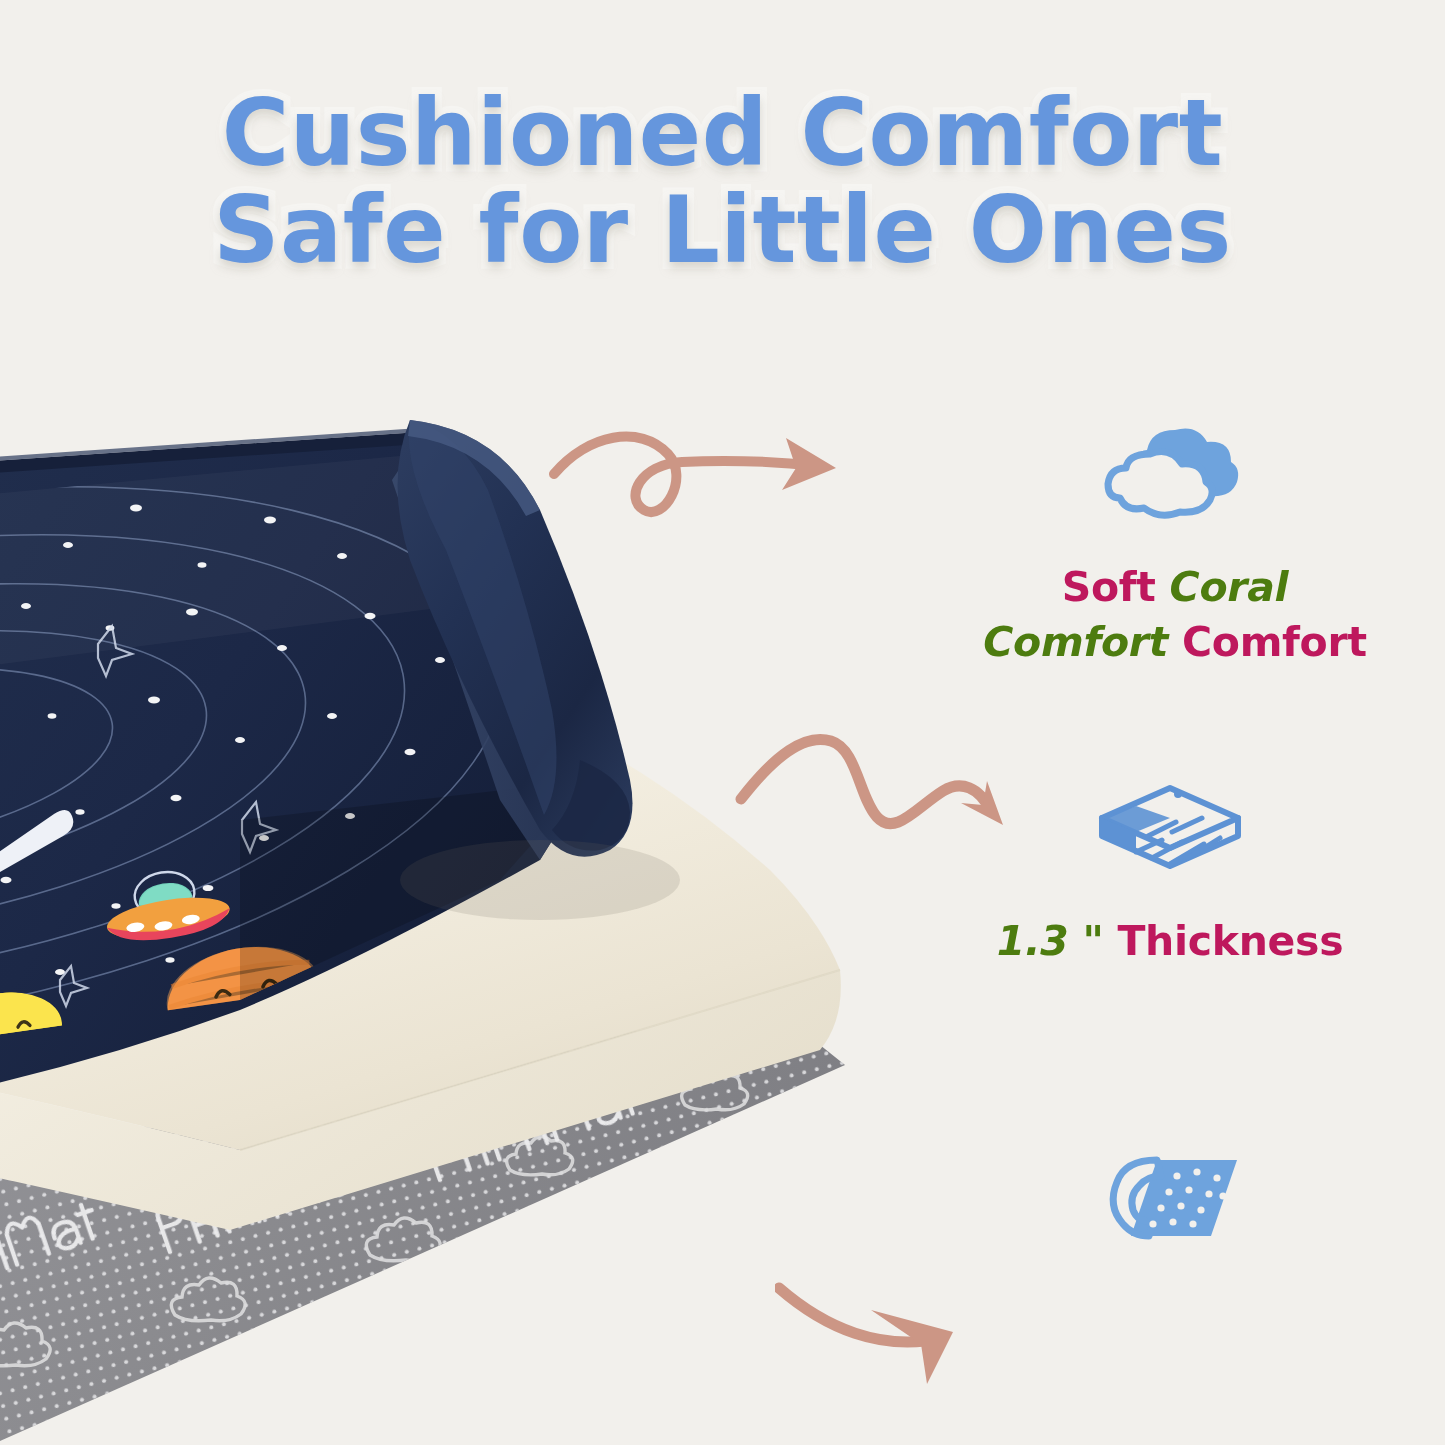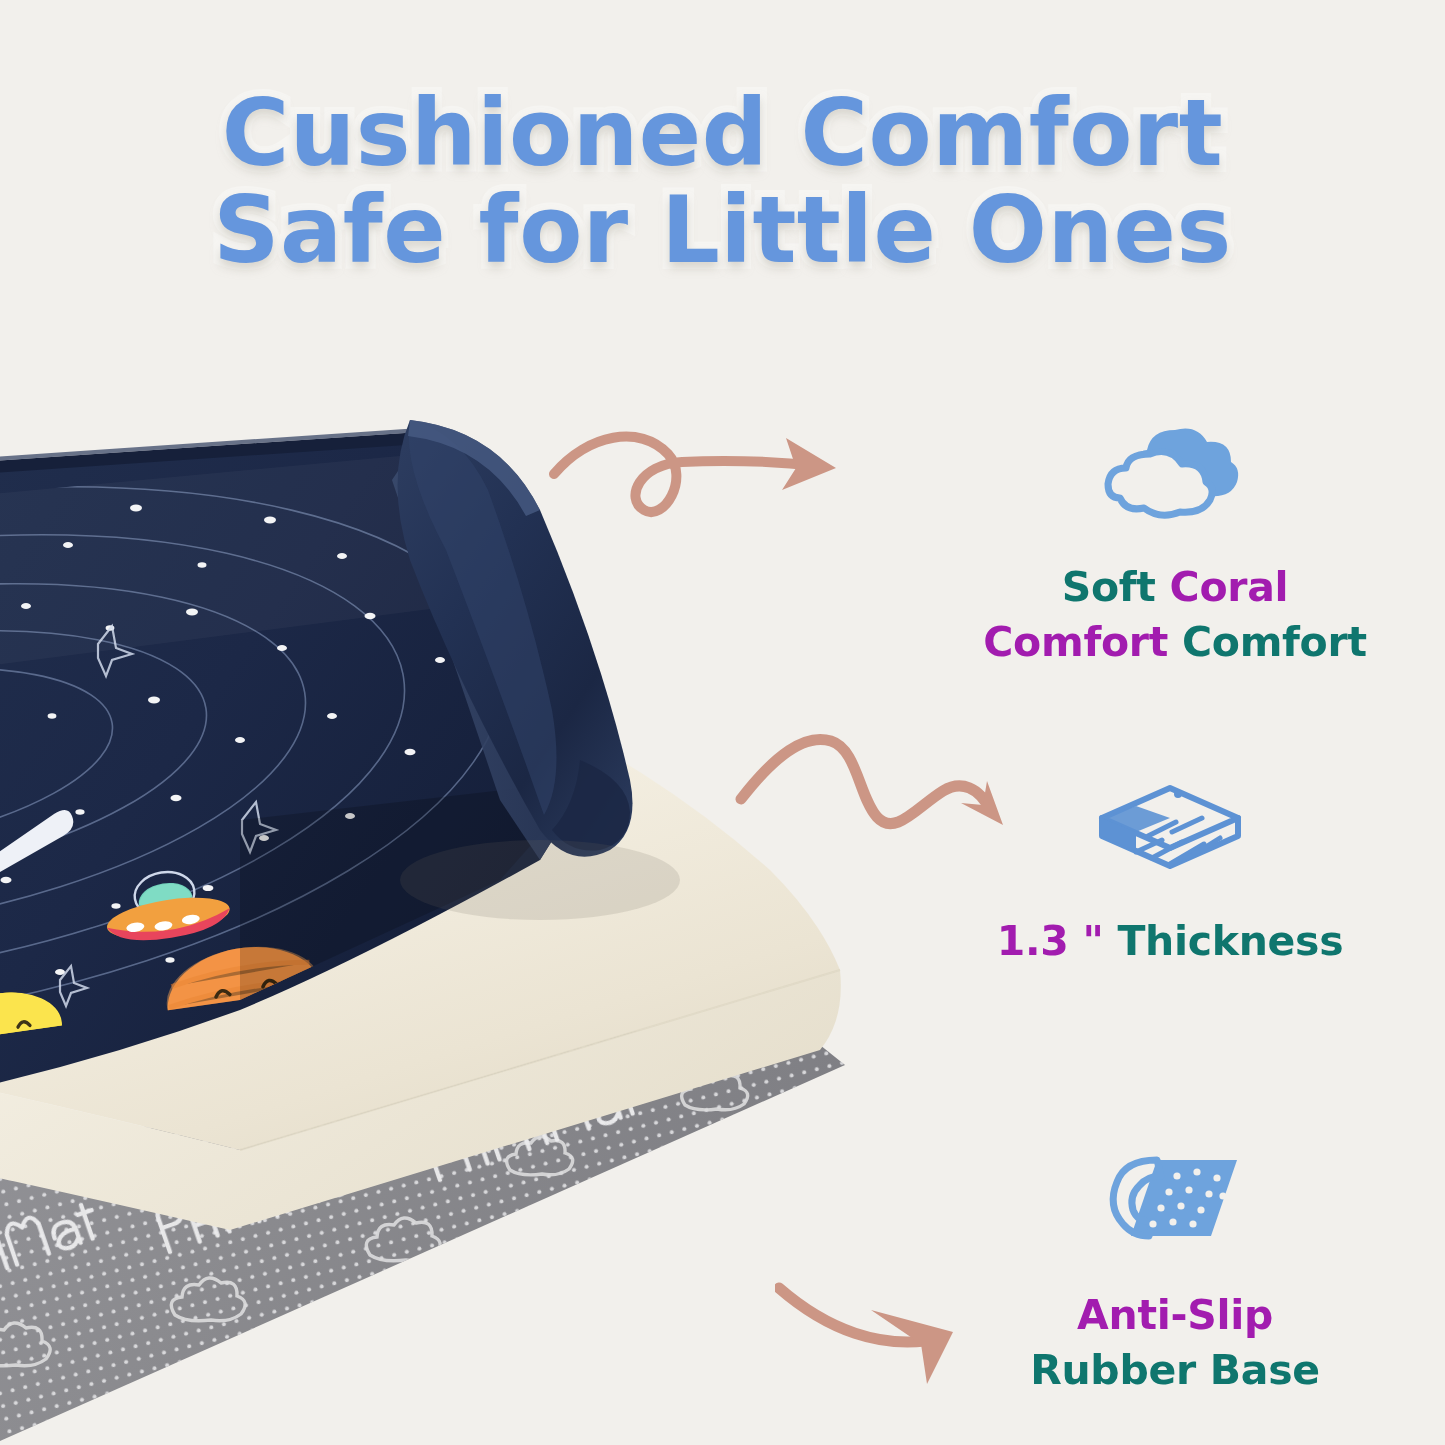--- a/index.html
+++ b/index.html
@@ -46,22 +46,22 @@
     height:110px;
     width:160px;
   }
   .feature .f-text{
     font-family:"DejaVu Sans", sans-serif;
     font-weight:bold;
     font-size:41px;
     line-height:1.34;
     letter-spacing:-0.3px;
   }
-  .blue{color:#0f766e;}
-  .coral{color:#a21caf;}
+  .blue{color:#be185d;}
+  .coral{color:#4d7c0f;font-style:italic;}
 
   #feature-1{top:424px;}
   #feature-2{top:778px;width:520px;left:910px;}
   #feature-3{top:1152px;}
 
   
   .arrow{position:absolute;z-index:35;}
   #arrow-1{left:548px;top:418px;}
   #arrow-2{left:735px;top:725px;}
   #arrow-3{left:775px;top:1262px;}
@@ -423,23 +423,15 @@
           <circle cx="66" cy="56" r="3.6"></circle>
             <circle cx="86" cy="54" r="3.6"></circle>
             <circle cx="106" cy="58" r="3.6"></circle>
           <circle cx="78" cy="70" r="3.6"></circle>
             <circle cx="98" cy="72" r="3.6"></circle>
             <circle cx="128" cy="44" r="3.6"></circle>
           <circle cx="58" cy="72" r="3.6"></circle>
         </g>
       </svg>
     </span>
-    <div class="f-text">
-      <div>
-        <span class="coral">Anti-Slip</span>
-      </div>
-      <div>
-        <span class="blue">Rubber Base</span>
-      </div>
-    </div>
   </div>
 
 </div>
 
 </body></html>

